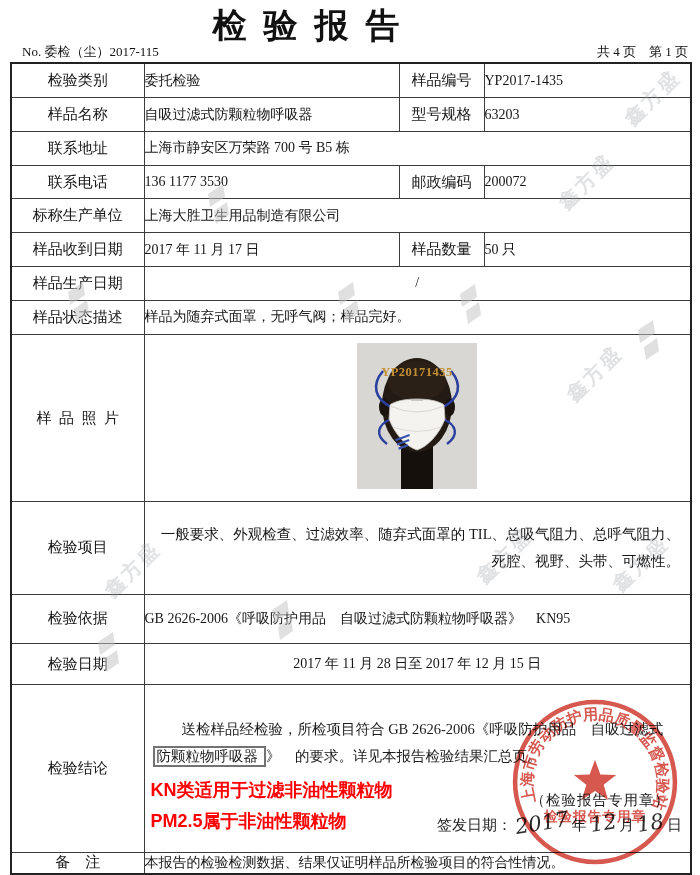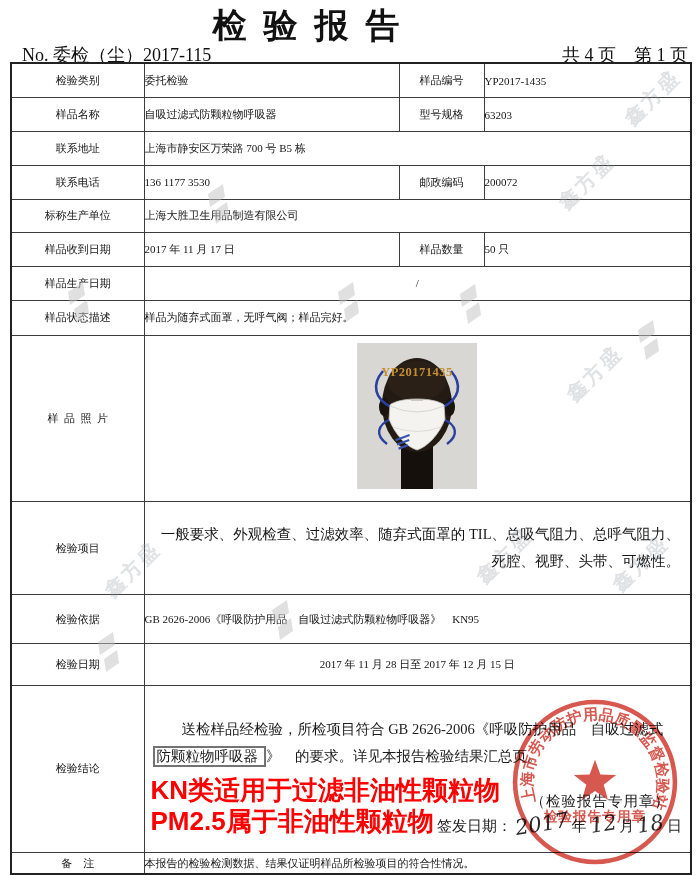--- a/index.html
+++ b/index.html
@@ -6,43 +6,43 @@
   body{
     width:700px;height:875px;position:relative;background:#ffffff;
     font-family:"Liberation Serif","DejaVu Serif",serif;color:#1c1c1c;overflow:hidden;
   }
   .title{
     position:absolute;top:3px;left:0;width:612px;text-align:center;
     font-size:34px;font-weight:bold;letter-spacing:0.5em;text-indent:0.5em;color:#111;
   }
   .meta{
     position:absolute;top:43px;left:22px;width:666px;display:flex;
-    justify-content:space-between;font-size:18px;color:#111;
+    justify-content:space-between;font-size:13px;color:#111;
   }
   table.report{
     position:absolute;top:62px;left:10px;width:680px;height:813px;
     border-collapse:collapse;table-layout:fixed;background:transparent;
   }
   table.report{border:2px solid #222;}
   table.report td{border:1px solid #3c3c3c;padding:0;vertical-align:middle;overflow:hidden;}
-  td.lbl{text-align:center;font-size:11px;color:#161616;}
+  td.lbl{text-align:center;font-size:15px;color:#161616;}
   td.lbl.sp1{letter-spacing:0.5em;text-indent:0.5em;}
   td.lbl.sp2{letter-spacing:1em;text-indent:1em;}
-  td.val{font-size:11px;padding-left:12px;color:#161616;}
+  td.val{font-size:14px;padding-left:12px;color:#161616;}
   td.val.center{text-align:center;padding-left:0;}
   td.val.wrap{font-size:14.5px;line-height:27px;padding:6px 10px 6px 12px;text-align:right;}
   td.photo-cell{text-align:center;vertical-align:middle;margin-left:45px;}
   .photo-box{display:inline-block;width:120px;height:146px;}
   td.concl{position:relative;font-size:14.5px;}
   .concl-p1{margin:16px 8px 0 8px;text-indent:2em;line-height:27px;white-space:nowrap;}
   .concl-p2{margin:0 8px;line-height:27px;white-space:nowrap;}
   .boxed{border:2px solid #737373;padding:0 6px 1px 2px;}
   .concl-red{
     margin:5px 0 0 6px;color:#fe0000;font-weight:bold;
-    font-family:"Liberation Sans","DejaVu Sans",sans-serif;font-size:26px;line-height:31px;
+    font-family:"Liberation Sans","DejaVu Sans",sans-serif;font-size:18px;line-height:31px;
   }
   .seal-note{position:absolute;top:106px;right:20px;font-size:14.5px;letter-spacing:1px;}
   .issue-line{position:absolute;top:126px;right:8px;font-size:15px;white-space:nowrap;}
   .hw{
     display:inline-block;font-style:italic;font-size:21px;color:#2c2c2c;
     transform:rotate(-9deg);margin:0 3px;font-family:"DejaVu Serif",serif;
   }
   .stamp{
     position:absolute;left:509px;top:696px;width:172px;height:172px;
     opacity:0.85;mix-blend-mode:multiply;pointer-events:none;z-index:10;

